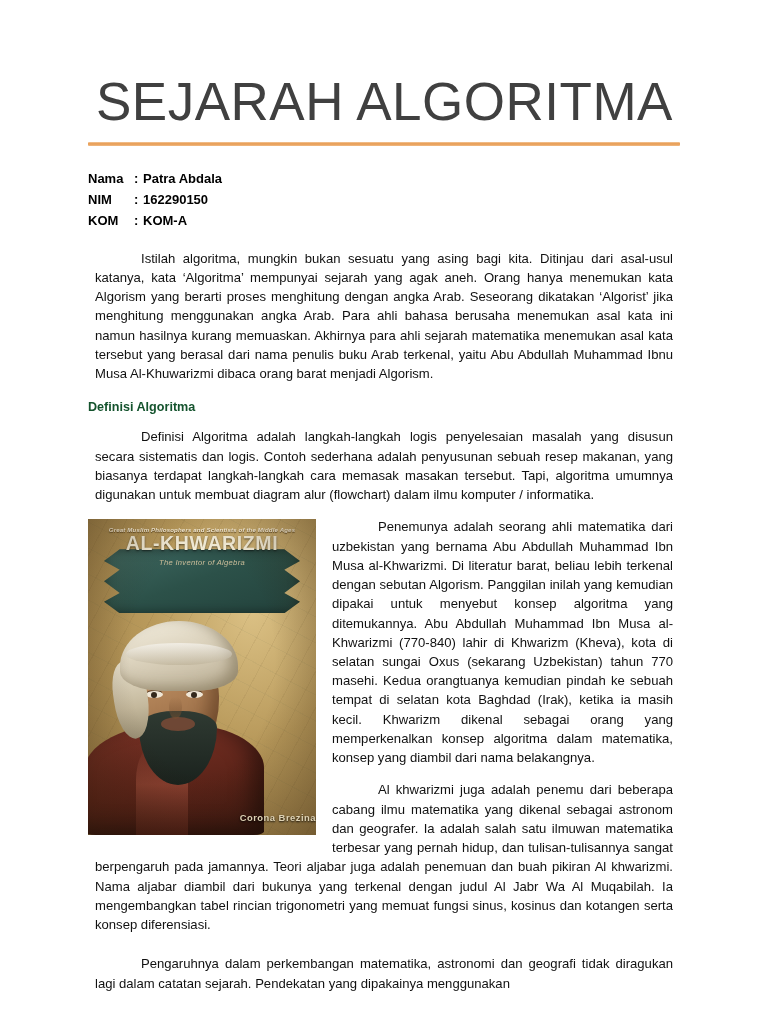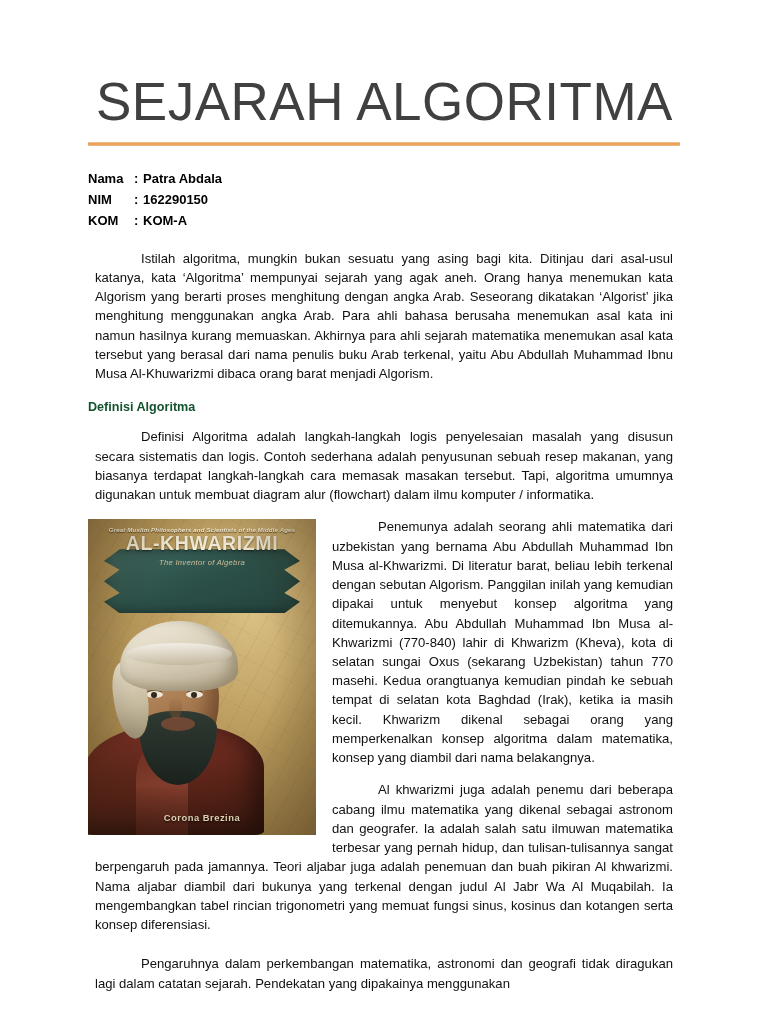--- a/index.html
+++ b/index.html
@@ -332,21 +332,21 @@
     border-radius: 40% 20% 50% 50%;
     transform: rotate(-8deg);
     z-index: 1;
   }
 
   .cover-author {
     position: absolute;
     bottom: 12px;
     left: 0;
     right: 0;
-    text-align: center;
+    text-align: right;
     font-size: 9.4px;
     font-weight: bold;
     letter-spacing: 0.5px;
     color: #ded2b4;
     text-shadow: 0 1px 2px rgba(0,0,0,0.85);
     z-index: 7;
   }
 
   .clearfix::after {
     content: "";

